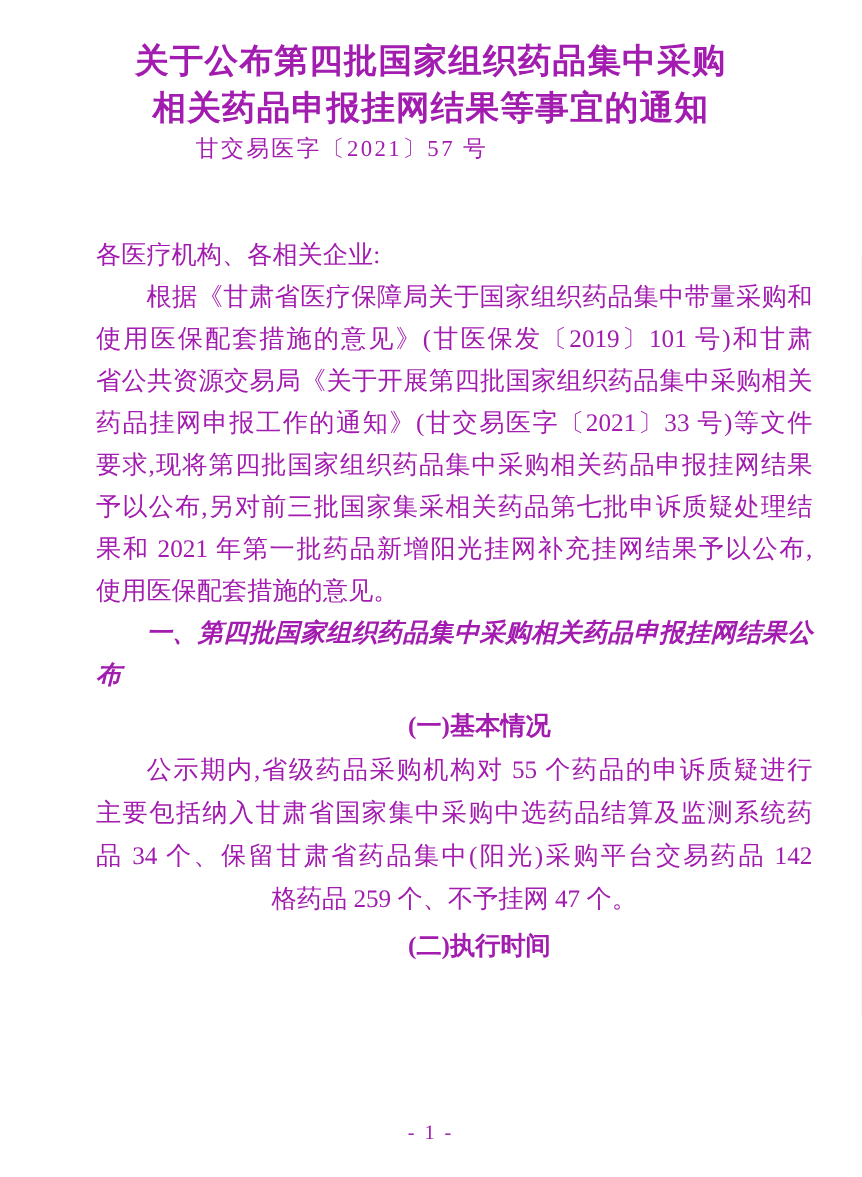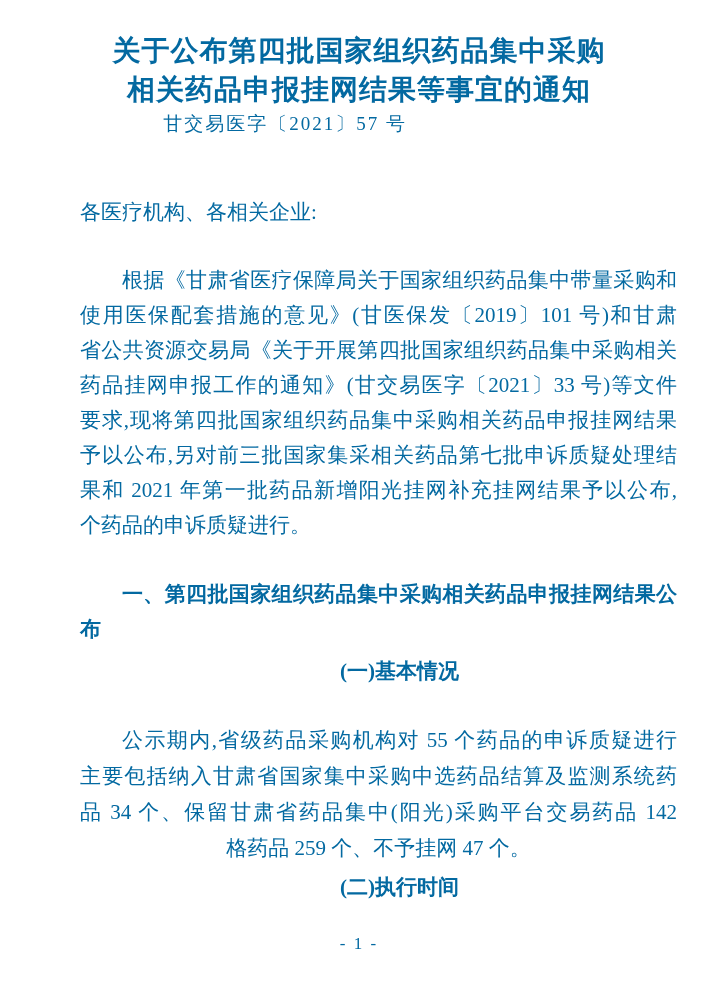--- a/index.html
+++ b/index.html
@@ -2,21 +2,21 @@
 <html><head>
 <meta charset="utf-8">
 <style>
   html, body { margin: 0; padding: 0; background: #e8e8e8; }
   .page {
     position: relative;
     width: 718px;
     height: 981px;
     margin: 0 auto;
     background: #ffffff;
-    color: #0369a1;
+    color: #a21caf;
     font-family: "Liberation Serif", "DejaVu Serif", serif;
     overflow: hidden;
   }
   .title {
     position: absolute;
     top: 31px; left: 0;
     width: 718px;
     text-align: center;
     font-family: "Liberation Sans", "DejaVu Sans", sans-serif;
     font-weight: 700;
@@ -33,25 +33,26 @@
     letter-spacing: 2px;
   }
   .content {
     position: absolute;
     left: 80px; top: 195px;
     width: 597px;
     font-size: 21px;
   }
   .ln   { line-height: 35px; min-height: 35px; }
   .ln-b { line-height: 36px; min-height: 36px; text-align: center; }
-  .ind  { text-indent: 42px; margin-top: 33px; }
+  .ind  { text-indent: 42px; }
   .jt   { text-align: justify; text-align-last: justify; }
   .h-sans {
     font-family: "Liberation Sans", "DejaVu Sans", sans-serif;
     font-weight: 700;
+    font-style: italic;
   }
   .h-kai { font-weight: 700; }
   .mt7 { margin-top: 7px; }
   .mt3 { margin-top: 3px; }
   .footer {
     position: absolute;
     top: 934px; left: 0;
     width: 718px;
     text-align: center;
     font-size: 17px;
@@ -74,21 +75,21 @@
 
     <div class="ln">各医疗机构、各相关企业:</div>
 
     <div class="ln ind jt">根据《甘肃省医疗保障局关于国家组织药品集中带量采购和</div>
     <div class="ln jt">使用医保配套措施的意见》(甘医保发〔2019〕101 号)和甘肃</div>
     <div class="ln jt">省公共资源交易局《关于开展第四批国家组织药品集中采购相关</div>
     <div class="ln jt">药品挂网申报工作的通知》(甘交易医字〔2021〕33 号)等文件</div>
     <div class="ln jt">要求,现将第四批国家组织药品集中采购相关药品申报挂网结果</div>
     <div class="ln jt">予以公布,另对前三批国家集采相关药品第七批申诉质疑处理结</div>
     <div class="ln jt">果和 2021 年第一批药品新增阳光挂网补充挂网结果予以公布,</div>
-    <div class="ln">个药品的申诉质疑进行。</div>
+    <div class="ln">使用医保配套措施的意见。</div>
 
     <div class="ln ind jt h-sans">一、第四批国家组织药品集中采购相关药品申报挂网结果公</div>
     <div class="ln h-sans">布</div>
 
     <div class="ln-b ind h-kai mt7">(一)基本情况</div>
 
     <div class="ln-b ind jt">公示期内,省级药品采购机构对 55 个药品的申诉质疑进行</div>
     <div class="ln-b jt">主要包括纳入甘肃省国家集中采购中选药品结算及监测系统药</div>
     <div class="ln-b jt">品 34 个、保留甘肃省药品集中(阳光)采购平台交易药品 142</div>
     <div class="ln-b">格药品 259 个、不予挂网 47 个。</div>

